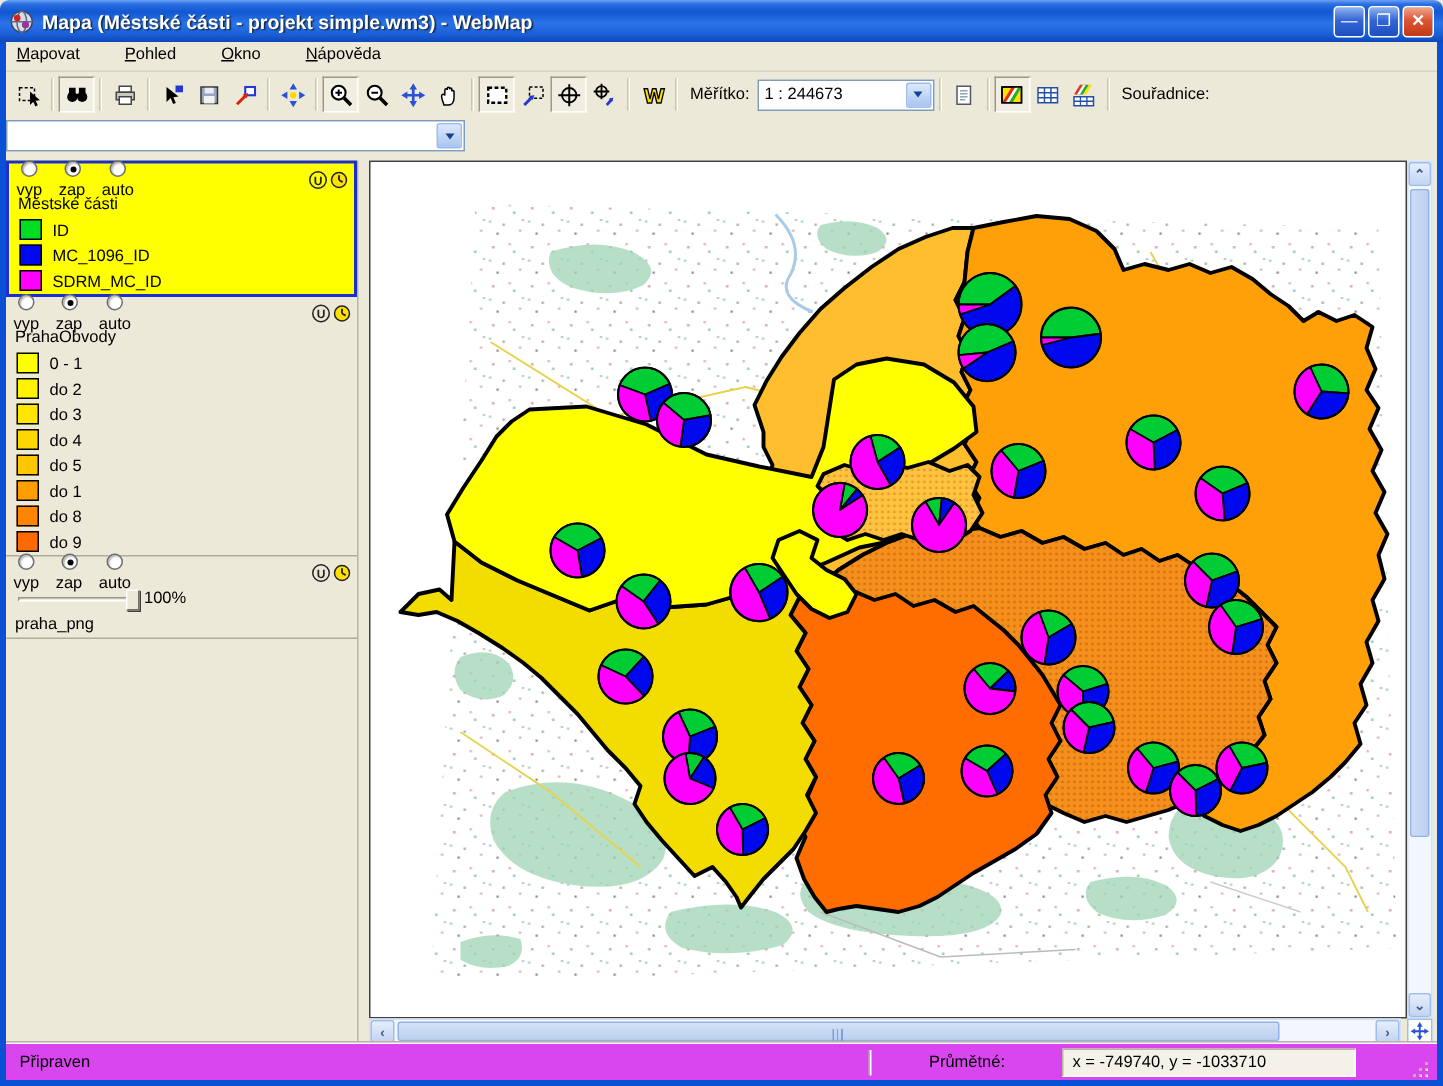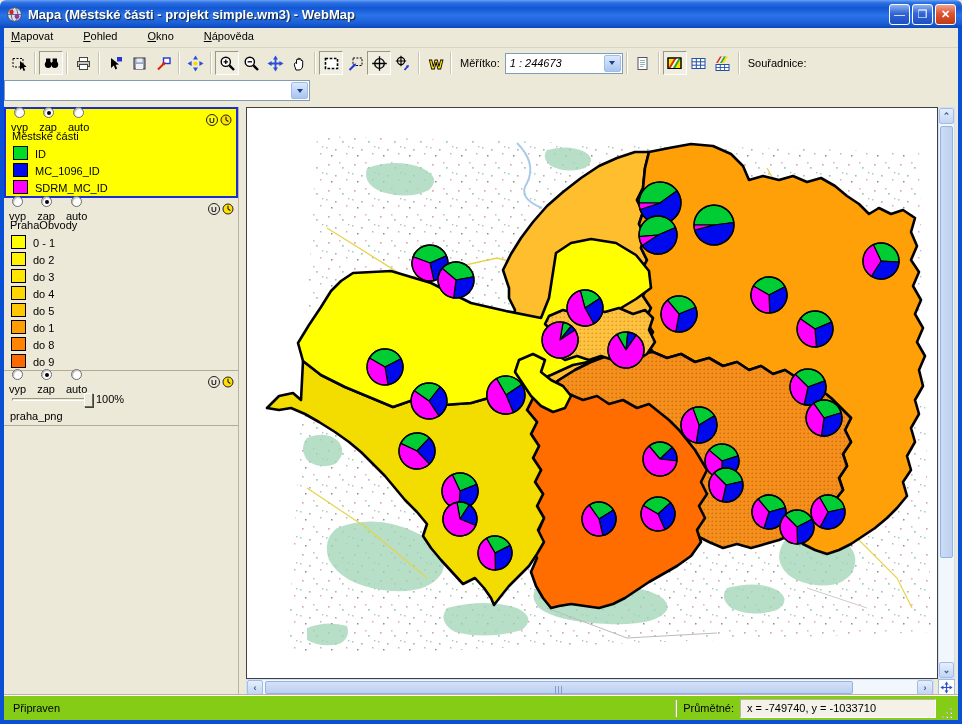--- a/index.html
+++ b/index.html
@@ -21,21 +21,21 @@
   
   .toolbar{position:absolute;left:0;top:20px;right:0;height:30px;display:flex;align-items:center;padding-left:3px;}
   .tbtn{width:24px;height:24px;display:flex;align-items:center;justify-content:center;border:1px solid transparent;flex:0 0 auto;}
   .tbtn.pressed{border-color:#9d9884 #ffffff #ffffff #9d9884;background:#f0ede1;}
   .tsep{width:2px;height:22px;margin:0 3px;border-left:1px solid #c9c5b2;border-right:1px solid #fff;flex:0 0 auto;}
   .tlabel{padding:0 5px;white-space:nowrap;}
   .combo{height:21px;background:#fff;border:1px solid #7f9db9;display:flex;align-items:center;position:relative;}
   .combo .val{flex:1;padding:0 4px;white-space:nowrap;overflow:hidden;}
   .combo .cbtn{width:17px;height:17px;margin:1px;background:linear-gradient(180deg,#dce9fb,#a9c4ef);border:1px solid #9ebcec;border-radius:2px;display:flex;align-items:center;justify-content:center;}
   .combo .arr{width:0;height:0;border-left:3.5px solid transparent;border-right:3.5px solid transparent;border-top:4px solid #16418e;}
-  .scale-combo{width:118px;font-style:italic;}
+  .scale-combo{width:118px;}
   
   .addr-combo{position:absolute;left:0;top:52px;width:306px;}
   
   .layers{position:absolute;left:0;top:79px;width:235px;bottom:25px;border-right:1px solid #b9b5a2;background:#ece9d8;}
   .lbox{position:relative;padding:3px 4px 2px 5px;border-bottom:1px solid #b0ac98;}
   .lbox.active{background:#ffff00;border:2px solid #1b2fd0;}
   .radio-row{display:flex;align-items:center;gap:3px;height:16px;}
   .radio{display:flex;align-items:center;gap:3px;margin-right:8px;flex-direction:column;}
   .rdot{width:11px;height:11px;border-radius:50%;background:#fff;border:1px solid #6d6d6d;box-shadow:inset 1px 1px 1px #b9b9b9;position:relative;}
   .rdot.on:after{content:"";position:absolute;left:3px;top:3px;width:4px;height:4px;border-radius:50%;background:#000;}
@@ -50,21 +50,21 @@
   .map-frame{position:absolute;left:242px;top:79px;width:692px;height:572px;border:1px solid #404040;background:#fff;}
   .vscroll{position:absolute;left:934px;top:79px;width:17px;height:572px;background:#f2f6fd;border:1px solid #d4dff2;}
   .hscroll{position:absolute;left:242px;top:651px;width:688px;height:17px;background:#f2f6fd;border:1px solid #d4dff2;}
   .sbtn{position:absolute;background:linear-gradient(180deg,#e6eefb,#c2d5f3);border:1px solid #9ebcec;border-radius:2px;display:flex;align-items:center;justify-content:center;color:#3a5a86;font-size:9px;font-weight:bold;}
   .sthumb{position:absolute;background:linear-gradient(90deg,#cddcf5,#bcd0ef);border:1px solid #93b2e5;border-radius:2px;}
   .sthumb.h{background:linear-gradient(180deg,#d4e1f7,#bcd0ef);}
   .grip-marks{position:absolute;left:50%;top:4px;width:8px;height:9px;transform:translateX(-50%);
     background:repeating-linear-gradient(90deg,#7d9fd6 0 1px,transparent 1px 3px);}
   .panbtn{position:absolute;left:934px;top:651px;width:17px;height:17px;background:#fdfdfa;border:1px solid #9ebcec;display:flex;align-items:center;justify-content:center;}
   
-  .statusbar{position:absolute;left:0;right:0;bottom:0;height:25px;background:#84cc16;border-top:1px solid #fff;box-shadow:0 -1px 0 #b9b5a2;display:flex;align-items:center;padding:0 4px;}
+  .statusbar{position:absolute;left:0;right:0;bottom:0;height:25px;background:#d946ef;border-top:1px solid #fff;box-shadow:0 -1px 0 #b9b5a2;display:flex;align-items:center;padding:0 4px;gap:32px;}
   .sb-left{padding-left:5px;flex:1;}
   .sb-sep{width:2px;height:17px;border-left:1px solid #b9b5a2;border-right:1px solid #fff;margin:0 6px;}
   .coords-box{width:196px;height:19px;border:1px solid #b9b5a2;border-bottom-color:#fff;border-right-color:#fff;background:#f4f2e8;display:flex;align-items:center;padding:0 6px;margin-left:6px;}
   .grip{width:14px;height:14px;margin-left:4px;align-self:flex-end;}
   svg{display:block;}
   .uicon{width:12px;height:12px;border-radius:50%;border:1px solid #222;font-size:8px;font-weight:bold;line-height:11px;text-align:center;color:#222;background:transparent;}
   .clockicon{width:12px;height:12px;}
 </style>
 </head>
 <body>

